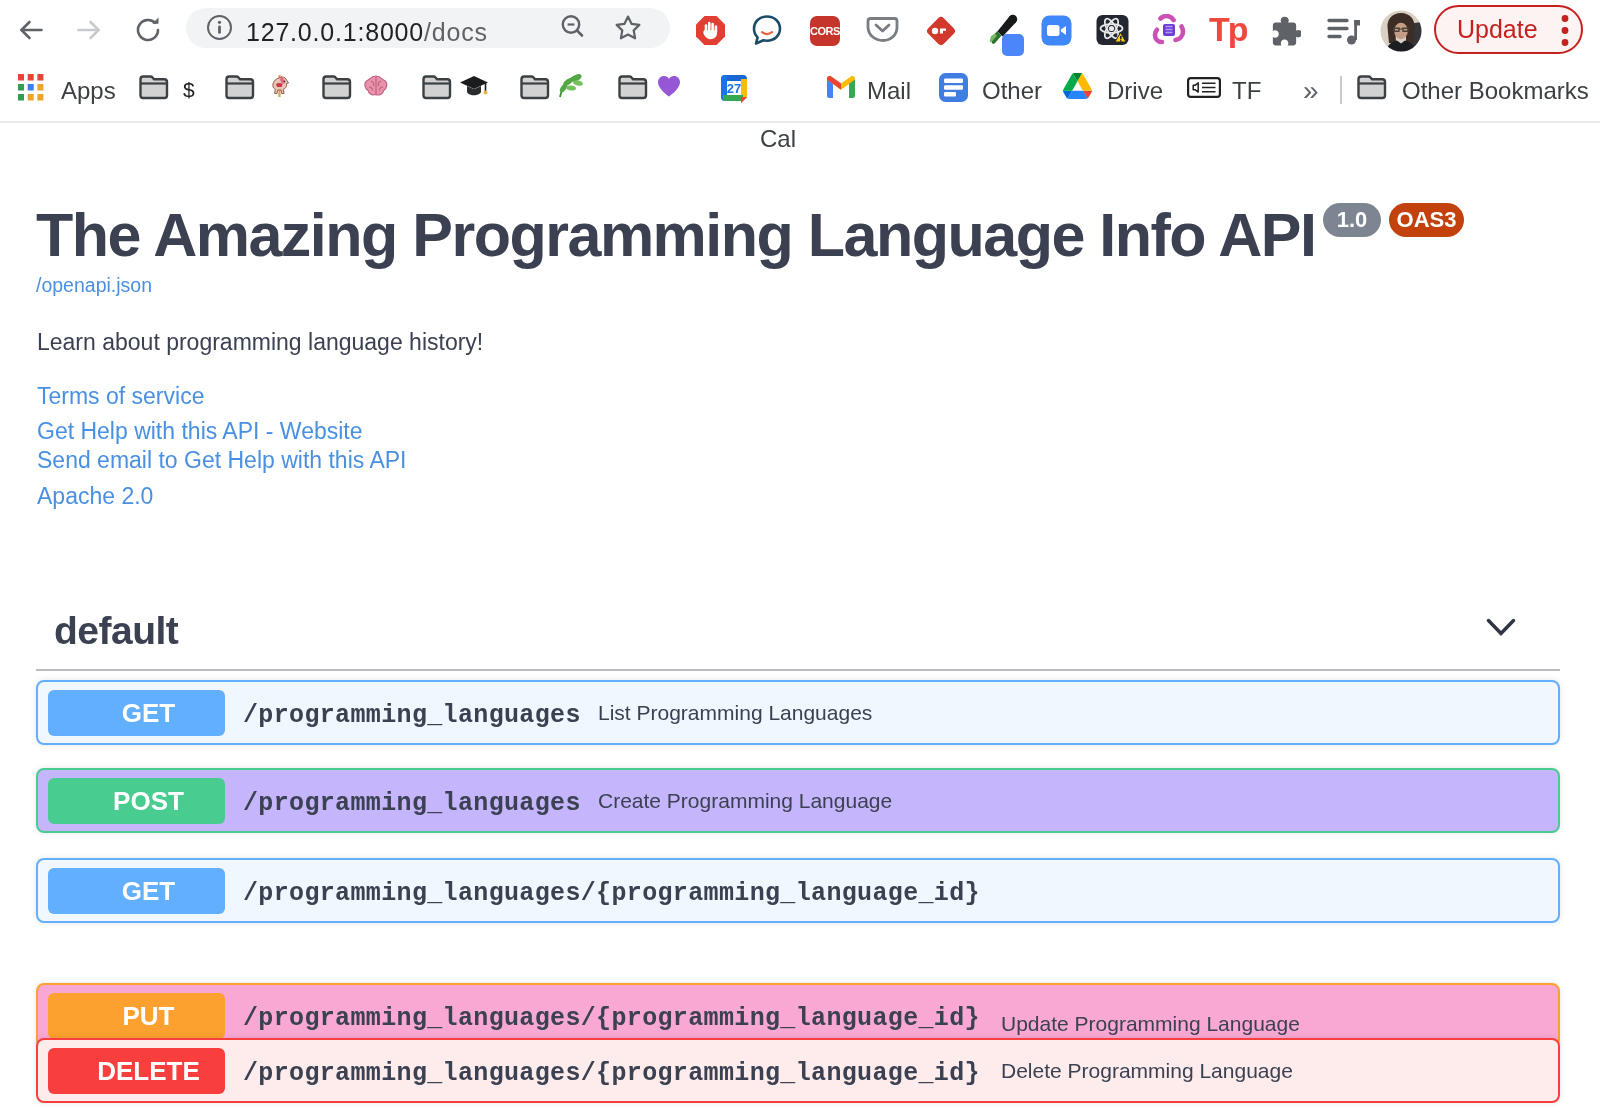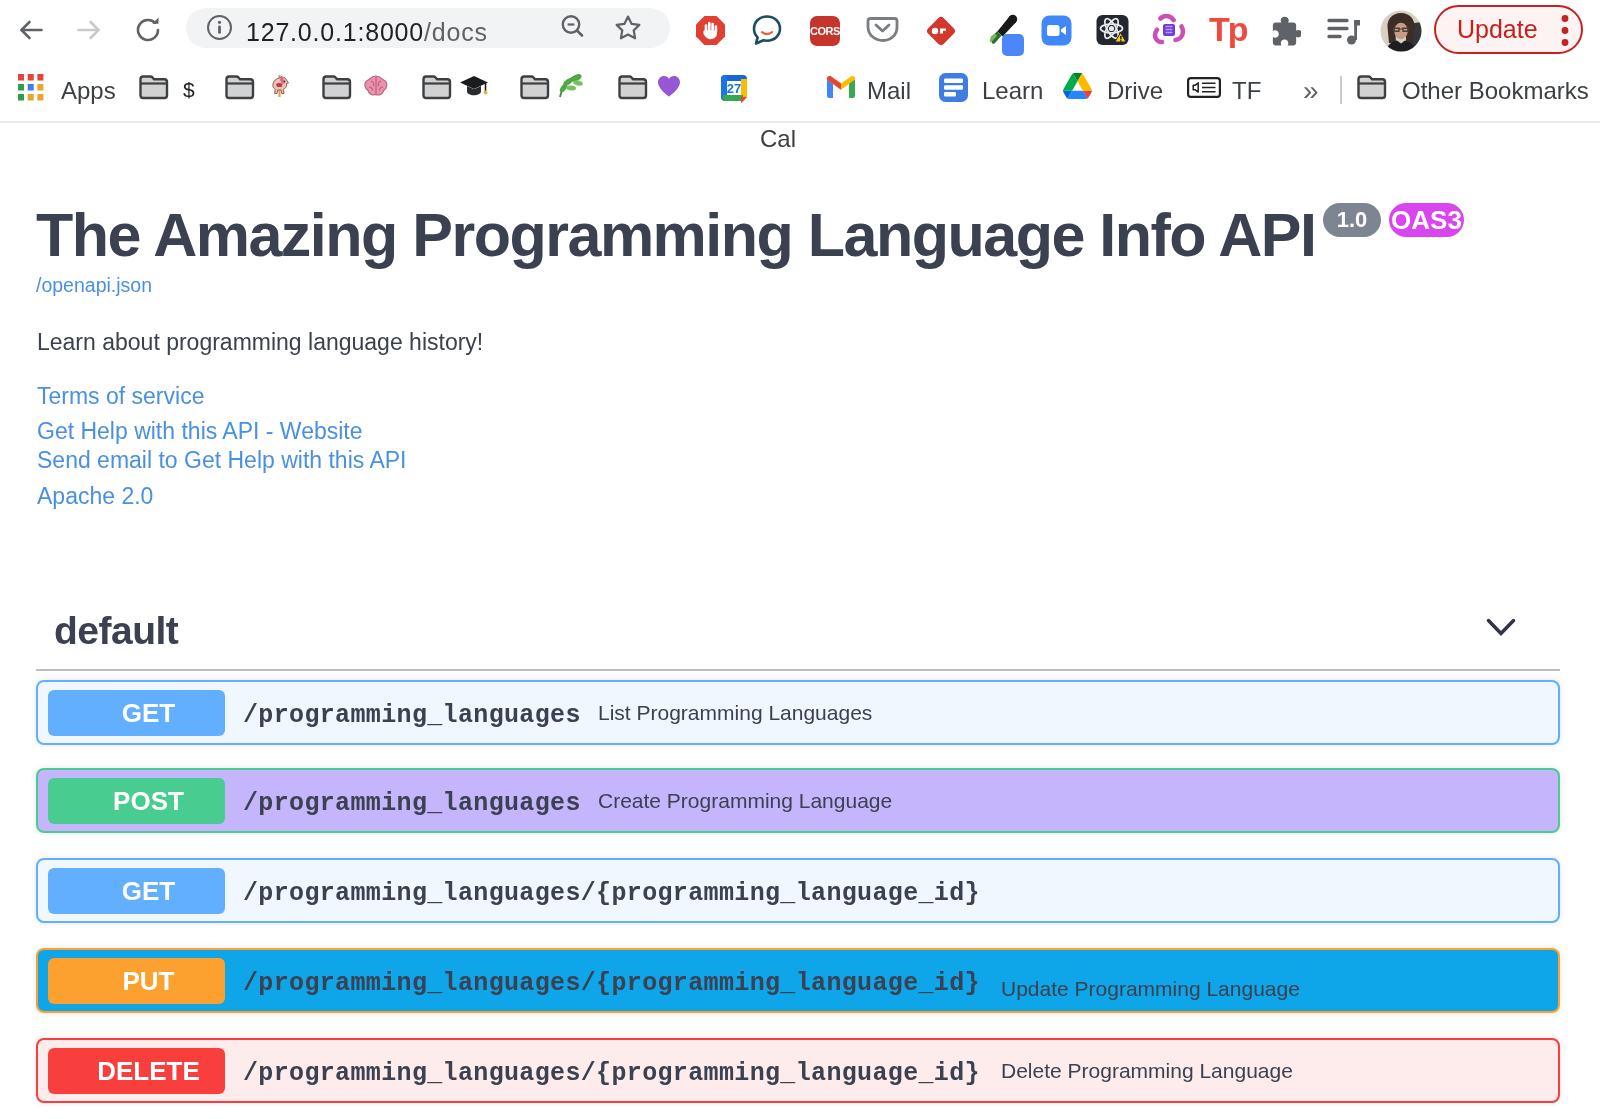--- a/index.html
+++ b/index.html
@@ -239,21 +239,21 @@
       <path d="M28 3.5l-14 10.2L0 3.5 0 2.5A2.5 2.5 0 0 1 2.5 0h1L14 7.6 24.5 0h1A2.5 2.5 0 0 1 28 2.5z" fill="#fbbc04"></path>
       <path d="M0 3.5l14 10.2V7.6L3.5 0h-1A2.5 2.5 0 0 0 0 2.5z" fill="#ea4335"></path>
     </svg>
 <div class="bmlabel abs" style="left:867px;top:77px;">Mail</div>
 <svg class="abs" style="left:939px;top:73px" width="29" height="29" viewBox="0 0 29 29">
       <rect width="29" height="29" rx="6.5" fill="#3f7de0"></rect>
       <rect x="5" y="5.5" width="19" height="4.4" rx="1.2" fill="#fff"></rect>
       <rect x="5" y="12.3" width="19" height="4.4" rx="1.2" fill="#fff"></rect>
       <rect x="5" y="19.1" width="12" height="4.4" rx="1.2" fill="#fff"></rect>
     </svg>
-<div class="bmlabel abs" style="left:982px;top:77px;">Learn</div>
+<div class="bmlabel abs" style="left:982px;top:77px;">Other</div>
 <svg class="abs" style="left:1063px;top:73px" width="29" height="26" viewBox="0 0 87.3 78">
       <path d="m6.6 66.85 3.85 6.65c.8 1.4 1.95 2.5 3.3 3.3l13.75-23.8h-27.5c0 1.55.4 3.1 1.2 4.5z" fill="#0066da"></path>
       <path d="m43.65 25-13.75-23.8c-1.35.8-2.5 1.9-3.3 3.3l-25.4 44a9.06 9.06 0 0 0-1.2 4.5h27.5z" fill="#00ac47"></path>
       <path d="m73.55 76.8c1.35-.8 2.5-1.9 3.3-3.3l1.6-2.75 7.65-13.25c.8-1.4 1.2-2.95 1.2-4.5h-27.5l5.85 11.5z" fill="#ea4335"></path>
       <path d="m43.65 25 13.75-23.8c-1.35-.8-2.9-1.2-4.5-1.2h-18.5c-1.6 0-3.15.45-4.5 1.2z" fill="#00832d"></path>
       <path d="m59.85 53h-32.4l-13.75 23.8c1.35.8 2.9 1.2 4.5 1.2h50.9c1.6 0 3.15-.45 4.5-1.2z" fill="#2684fc"></path>
       <path d="m73.4 26.5-12.7-22c-.8-1.4-1.95-2.5-3.3-3.3l-13.75 23.8 16.2 28h27.45c0-1.55-.4-3.1-1.2-4.5z" fill="#ffba00"></path>
     </svg>
 <div class="bmlabel abs" style="left:1107px;top:77px;">Drive</div>
 <svg class="abs" style="left:1187px;top:77px" width="34" height="21" viewBox="0 0 34 21">
@@ -266,21 +266,21 @@
 <div class="bmlabel abs" style="left:1232px;top:77px;">TF</div>
 <div class="abs" style="left:1303px;top:75px;font-size:28px;color:#5f6368;">»</div>
 <div class="abs" style="left:1340px;top:76px;width:2px;height:28px;background:#c8cacd;"></div>
 <svg class="abs" style="left:1355px;top:72px" width="34" height="30" viewBox="0 0 34 30">
       <use href="#fold"></use>
     </svg>
 <div class="bmlabel abs" style="left:1402px;top:77px;">Other Bookmarks</div>
 
   <div class="abs" style="left:36px; top:200px; font-size:61px; font-weight:bold; color:#3b4151; letter-spacing:-1.5px;">The Amazing Programming Language Info API</div>
   <div class="abs" style="left:1323px; top:203px; width:58px; height:34px; background:#7d8492; color:#fff; font-size:22px; font-weight:bold; border-radius:17px; text-align:center; line-height:34px;">1.0</div>
-  <div class="abs" style="left:1389px; top:203px; width:75px; height:34px; background:#d946ef; color:#fff; font-size:26px; font-weight:bold; border-radius:17px; text-align:center; line-height:34px;">OAS3</div>
+  <div class="abs" style="left:1389px; top:203px; width:75px; height:34px; background:#c2410c; color:#fff; font-size:22px; font-weight:bold; border-radius:17px; text-align:center; line-height:34px;">OAS3</div>
   <div class="abs" style="left:36px; top:274px; font-size:19.5px; letter-spacing:0; color:#4990e2;text-align:center;">/openapi.json</div>
   <div class="abs" style="left:37px; top:329px; font-size:23px; color:#3b4151;">Learn about programming language history!</div>
   <div class="abs" style="left:37px; top:383px; font-size:23px; color:#4990e2;">Terms of service</div>
   <div class="abs" style="left:37px; top:417px; font-size:23px; color:#4990e2; line-height:29px;">Get Help with this API - Website<br>Send email to Get Help with this API</div>
   <div class="abs" style="left:37px; top:483px; font-size:23px; color:#4990e2;">Apache 2.0</div>
 
   <div class="abs" style="left:54px; top:609px; font-size:39px; font-weight:bold; color:#3b4151; letter-spacing:-0.5px;">default</div>
   <svg class="abs" style="left:1486px; top:618px;" width="30" height="20" viewBox="0 0 30 20">
       <path d="M2.5 2.5 L15 15.5 L27.5 2.5" fill="none" stroke="#2f3542" stroke-width="3.5" stroke-linecap="round"></path>
     </svg>
@@ -293,21 +293,21 @@
   </div>
   <div class="opblock" style="top:768px; border-color:#49cc90; background:#c4b5fd;">
     <div class="opbadge" style="background:#49cc90;">POST</div>
     <div class="oppath">/programming_languages</div>
     <div class="opsum" style="left:560px;">Create Programming Language</div>
   </div>
   <div class="opblock" style="top:858px; border-color:#61affe; background:#f0f7ff;">
     <div class="opbadge" style="background:#61affe;">GET</div>
     <div class="oppath">/programming_languages/{programming_language_id}</div>
   </div>
-  <div class="opblock" style="top:948px; border-color:#fca130; background:#0ea5e9;">
+  <div class="opblock" style="top:983px; border-color:#fca130; background:#f9a8d4;">
     <div class="opbadge" style="background:#fca130;">PUT</div>
     <div class="oppath">/programming_languages/{programming_language_id}</div>
     <div class="opsum" style="left:963px;margin-top:8px;">Update Programming Language</div>
   </div>
   <div class="opblock" style="top:1038px; border-color:#f93e3e; background:#feeced;">
     <div class="opbadge" style="background:#f93e3e;">DELETE</div>
     <div class="oppath">/programming_languages/{programming_language_id}</div>
     <div class="opsum" style="left:963px;">Delete Programming Language</div>
   </div>
 </div>

